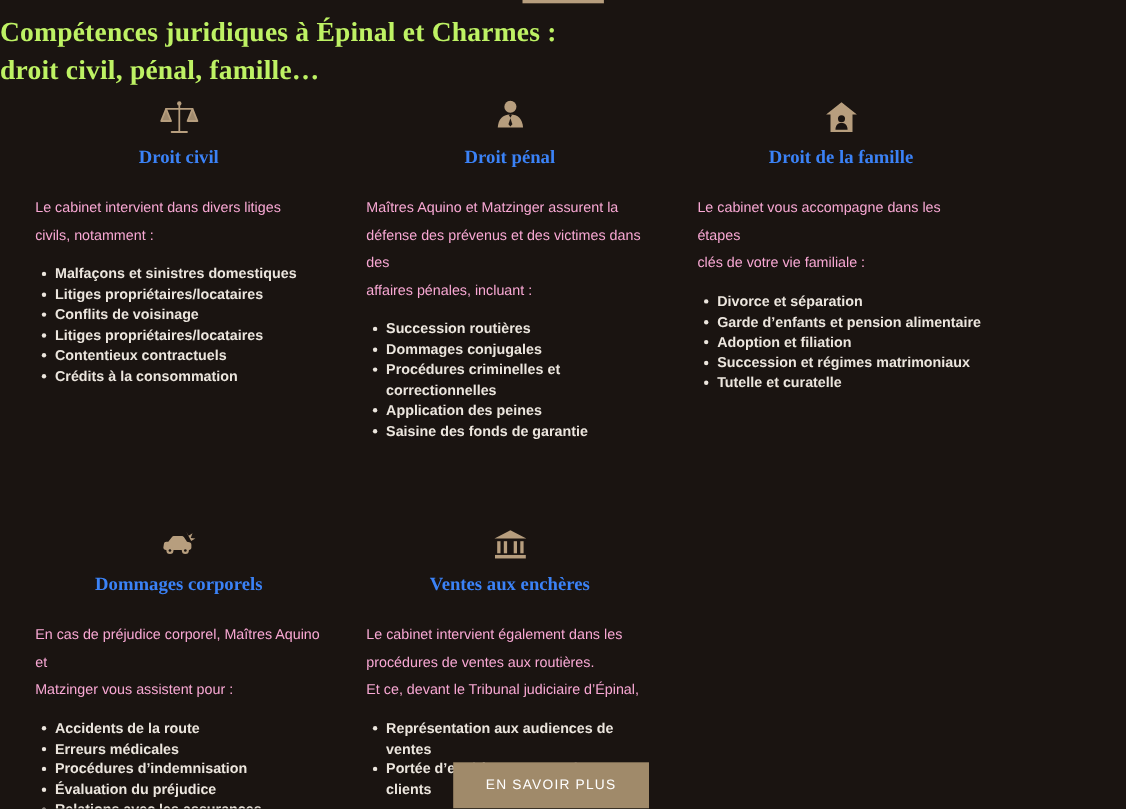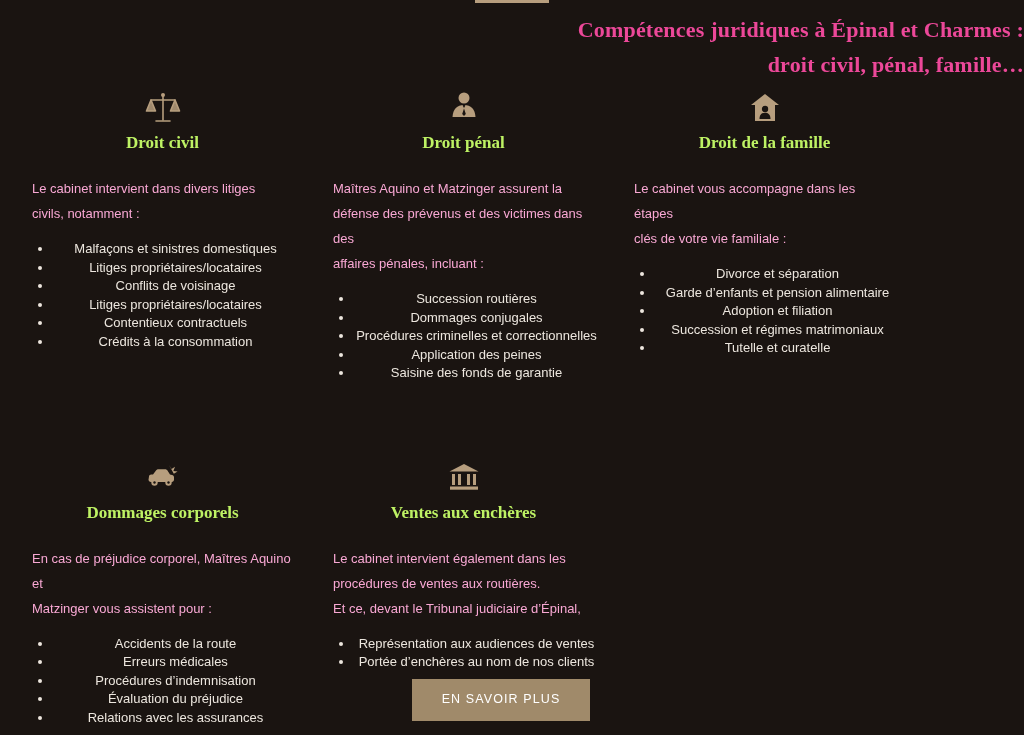--- a/index.html
+++ b/index.html
@@ -24,26 +24,26 @@
     top: 0;
     left: 50%;
     transform: translateX(-50%);
     width: 74px;
     height: 3px;
     background: #b79e7e;
   }
   .heading {
     margin: 0;
     padding-top: 12px;
-    text-align: right;
+    text-align: left;
     font-family: "Liberation Serif", serif;
     font-weight: bold;
-    font-size: 22px;
+    font-size: 25px;
     line-height: 35px;
-    color: #ec4899;
+    color: #bef264;
     letter-spacing: 0.2px;
   }
   .heading .line2 { display: block; }
 
   .grid {
     position: absolute;
     top: 85px;
     left: 0;
     width: 1024px;
     display: flex;
@@ -61,21 +61,21 @@
     height: 44px;
     line-height: 44px;
   }
   .icon-wrap svg { vertical-align: middle; }
 
   .card-title {
     text-align: center;
     font-family: "Liberation Serif", serif;
     font-weight: bold;
     font-size: 17px;
-    color: #bef264;
+    color: #3b82f6;
     margin: 3px 0 0 0;
     line-height: 22px;
   }
 
   .card-intro {
     margin: 22px 0 0 0;
     font-size: 13px;
     line-height: 25px;
     color: #f9a8d4;
     padding: 0 8px;
@@ -83,44 +83,43 @@
   .card-intro .ln { display: block; }
 
   .card ul {
     margin: 14px 0 0 0;
     padding-left: 26px;
     list-style: none;
   }
   .card ul li {
     position: relative;
     font-size: 13px;
-    font-weight: normal;
+    font-weight: bold;
     line-height: 18.5px;
     color: #ece6de;
     margin-bottom: 0px;
     padding: 0 0 0 0;
-    text-align: center;
   }
   .card ul li::before {
     content: "";
     position: absolute;
     left: -12px;
     top: 7px;
     width: 4px;
     height: 4px;
     border-radius: 50%;
     background: #ece6de;
   }
 
   .row2 { margin-top: 62px; }
 
   .cta-wrap {
     position: absolute;
     left: 0;
-    bottom: 14px;
+    bottom: 0;
     width: 1002px;
     text-align: center;
   }
   .cta {
     display: inline-block;
     background: #a08a6a;
     color: #ffffff;
     font-size: 12.5px;
     letter-spacing: 1.1px;
     padding: 13px 30px 15px 30px;

